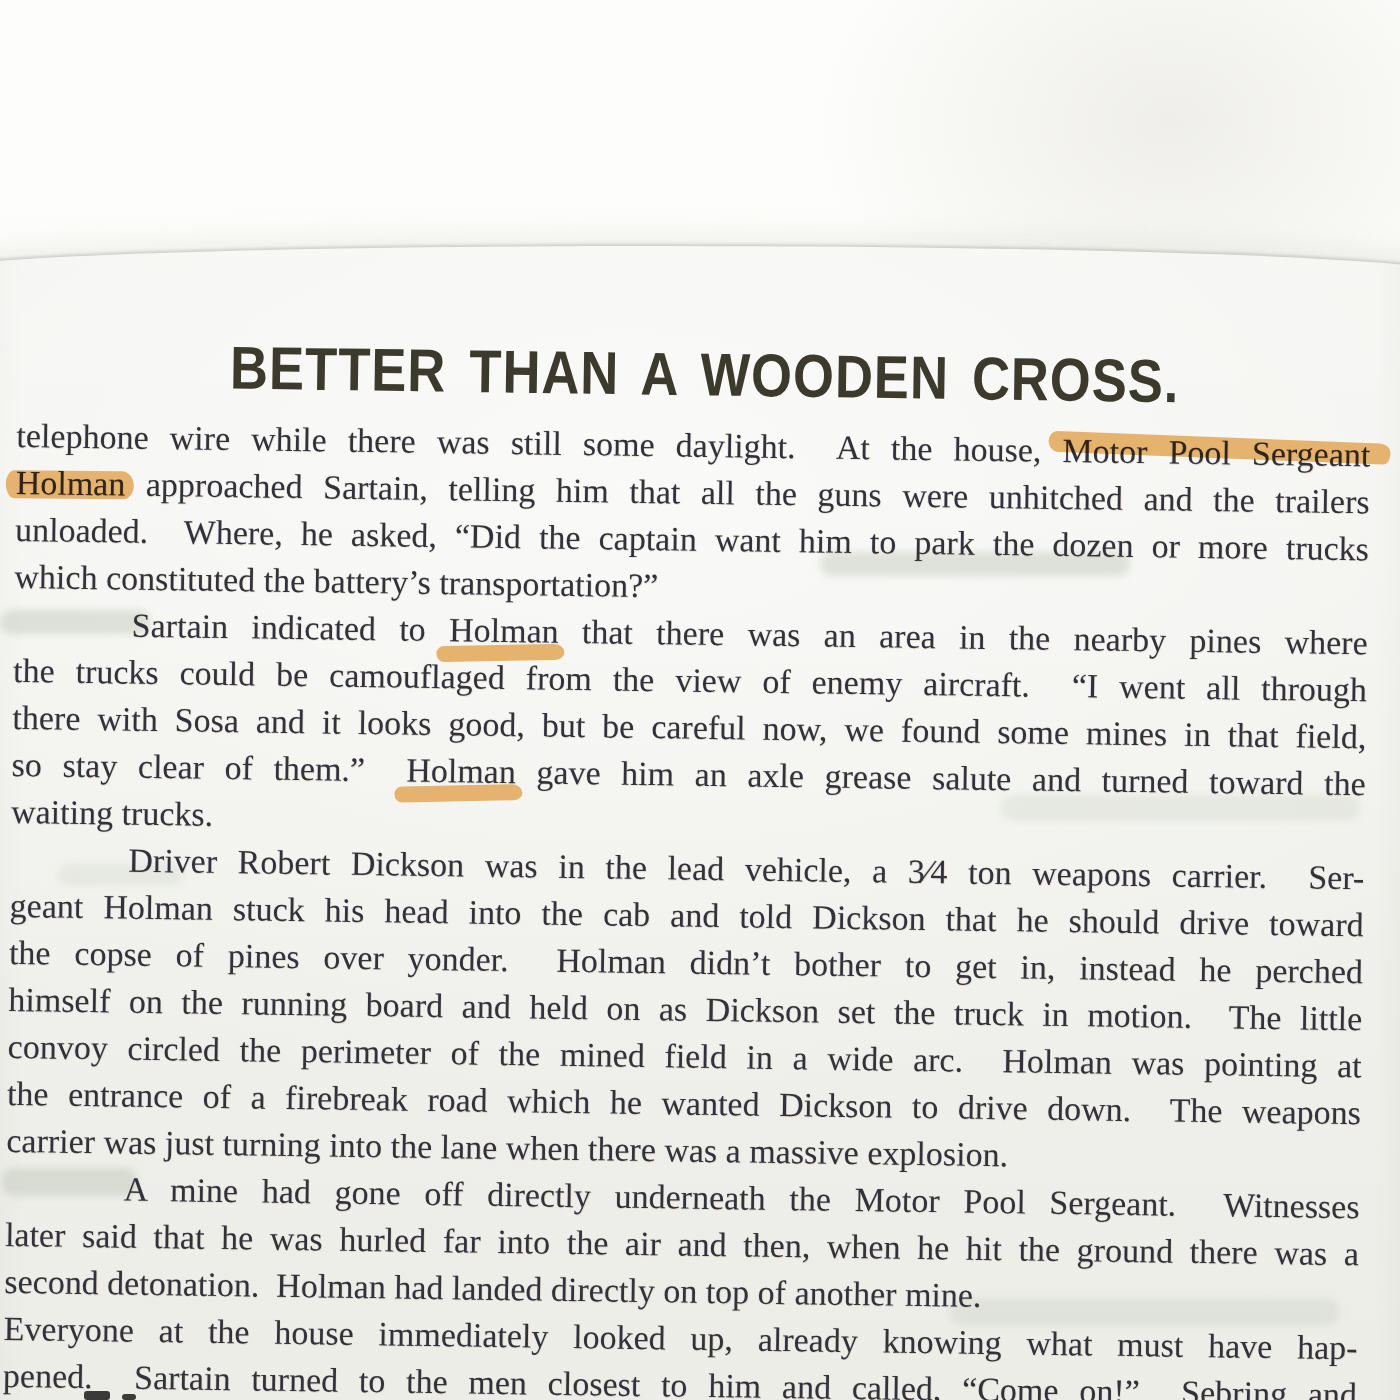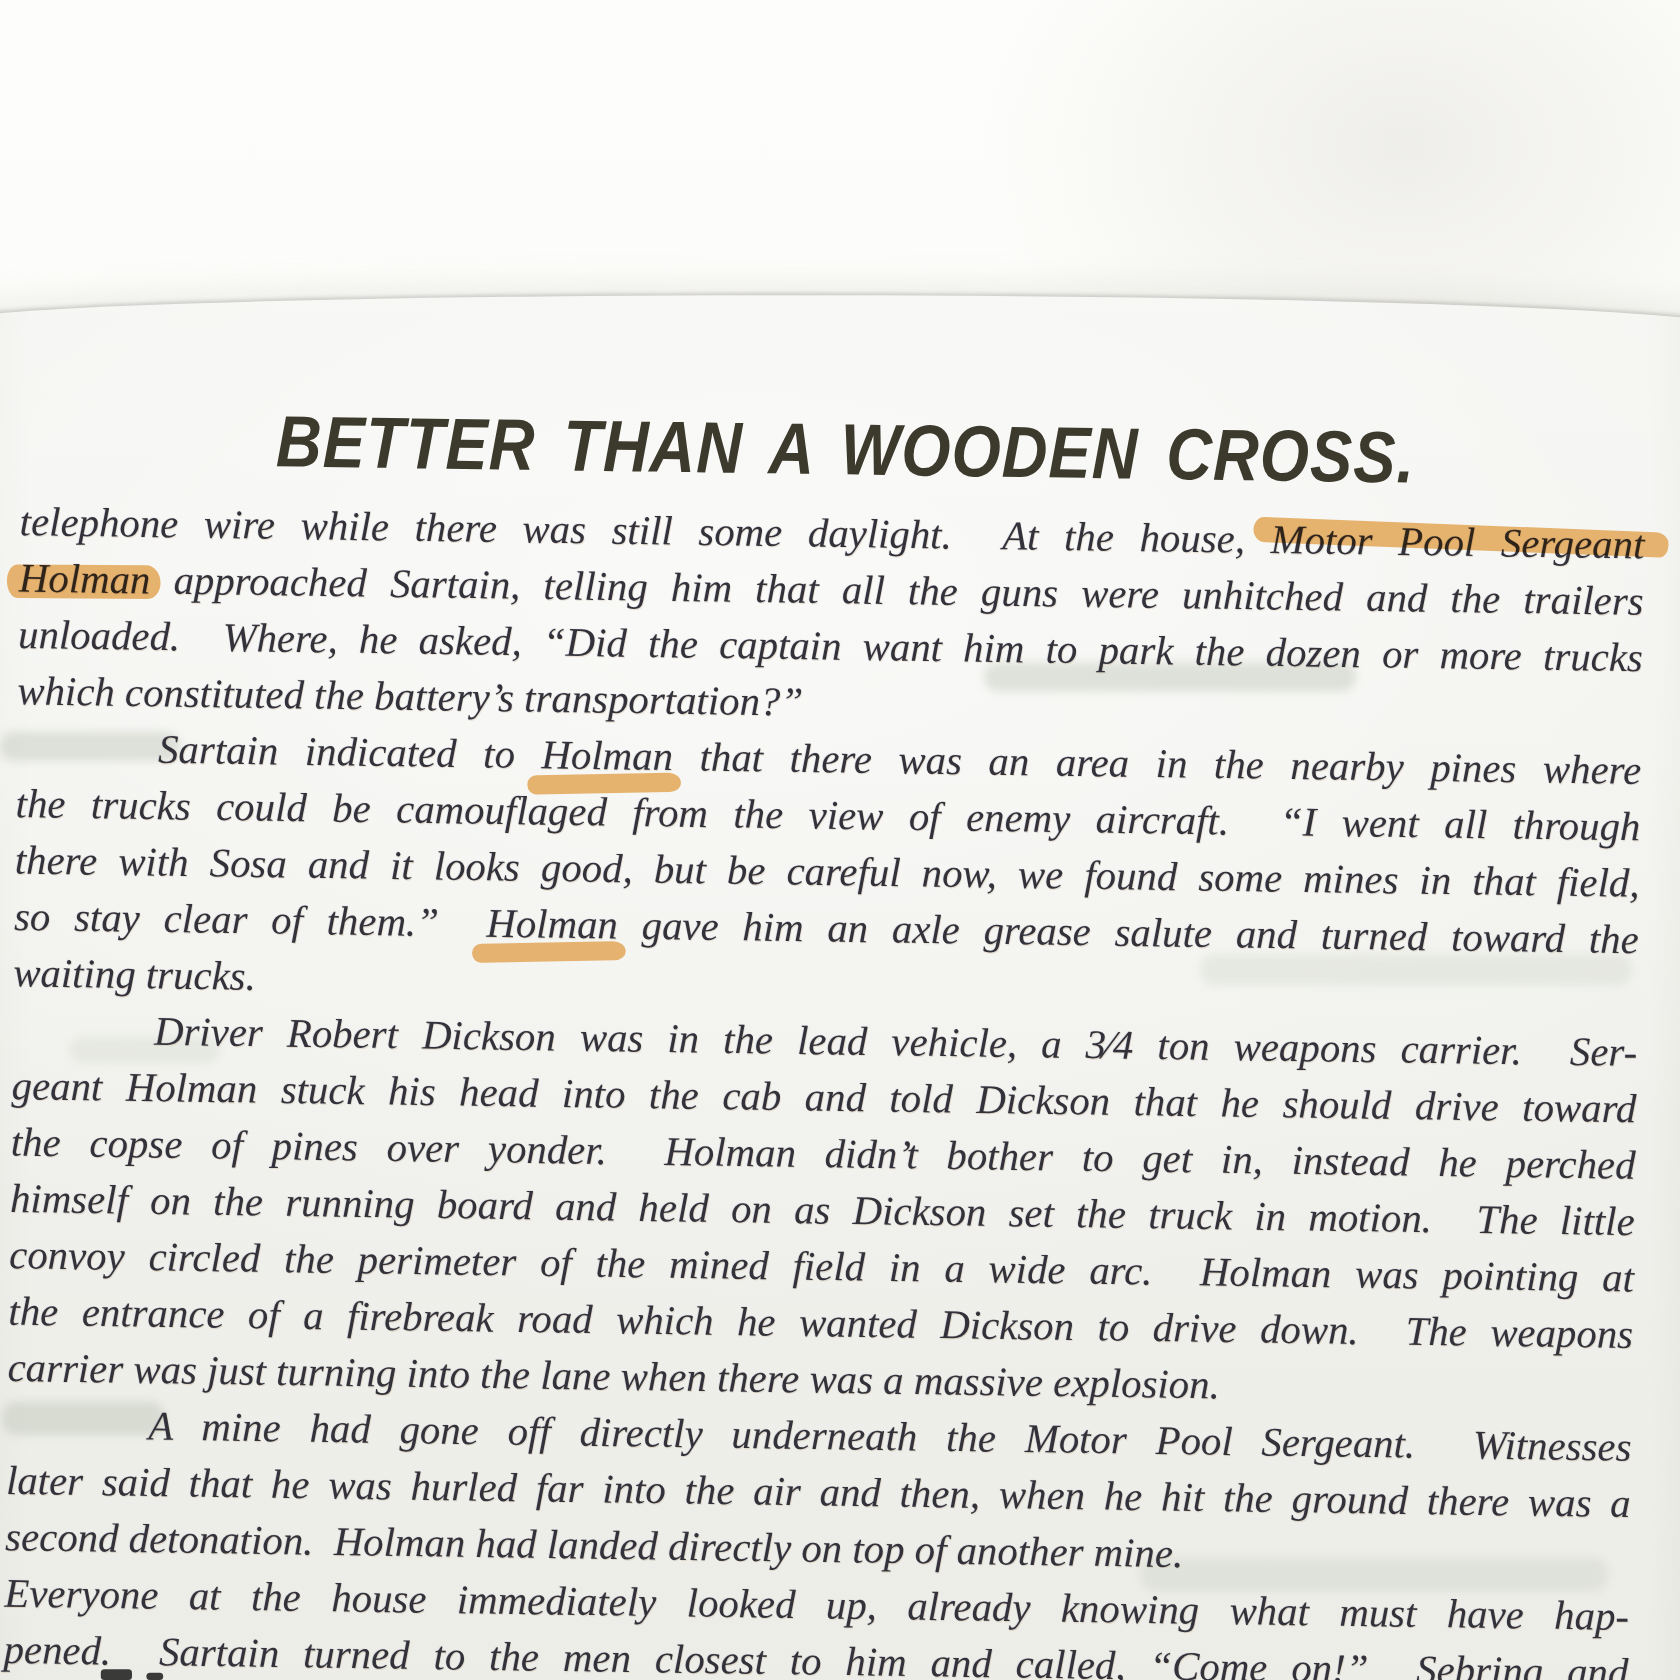--- a/index.html
+++ b/index.html
@@ -2,21 +2,20 @@
 <html style="--hl: #e2a452; --page: #f0f1ec; --ink: #33323a; --title-ink: #3c3a2c;"><head>
 <meta charset="utf-8">
 <style>
   html,body{margin:0;padding:0;}
   .photo{
     position:relative;
     width:1400px;height:1400px;
     overflow:hidden;
     background:linear-gradient(180deg,#fdfdfb 0%,#fbfbf8 60%,#fafaf6 100%);
     font-family:"Liberation Serif", serif;
-    font-style:italic;
   }
   .bg-corner-shade{
     position:absolute; right:-120px; top:-140px; width:700px; height:520px;
     background:radial-gradient(closest-side, rgba(206,204,196,.30), rgba(206,204,196,0));
     pointer-events:none;
   }
   
   .page-sheet{
     position:absolute; left:-50px; right:-50px; top:246px; bottom:-50px;
     background:

